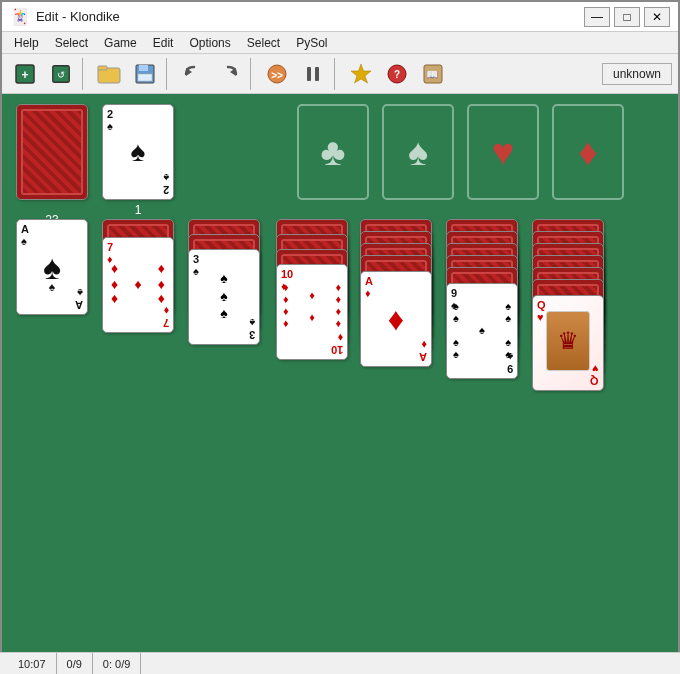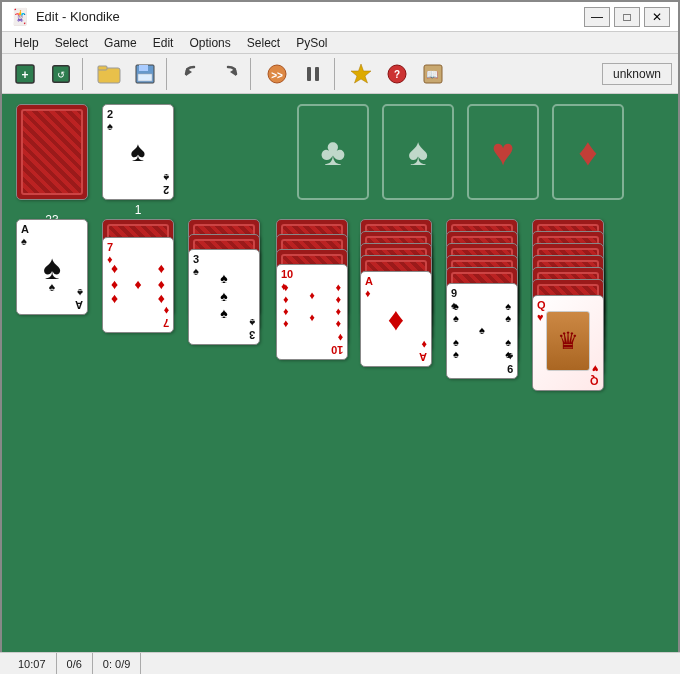--- a/index.html
+++ b/index.html
@@ -511,15 +511,15 @@
         <span style="font-size:24px; color:#8b0000;">♛</span>
       </div>
       <span class="card-corner-br red">Q<br>♥</span>
     </div>
   </div>
 
 </div>
 
 <div id="status-bar">
   <div class="status-item">10:07</div>
-  <div class="status-item">0/6</div>
+  <div class="status-item">0/9</div>
   <div class="status-item">0: 0/9</div>
 </div>
 
 </body></html>

